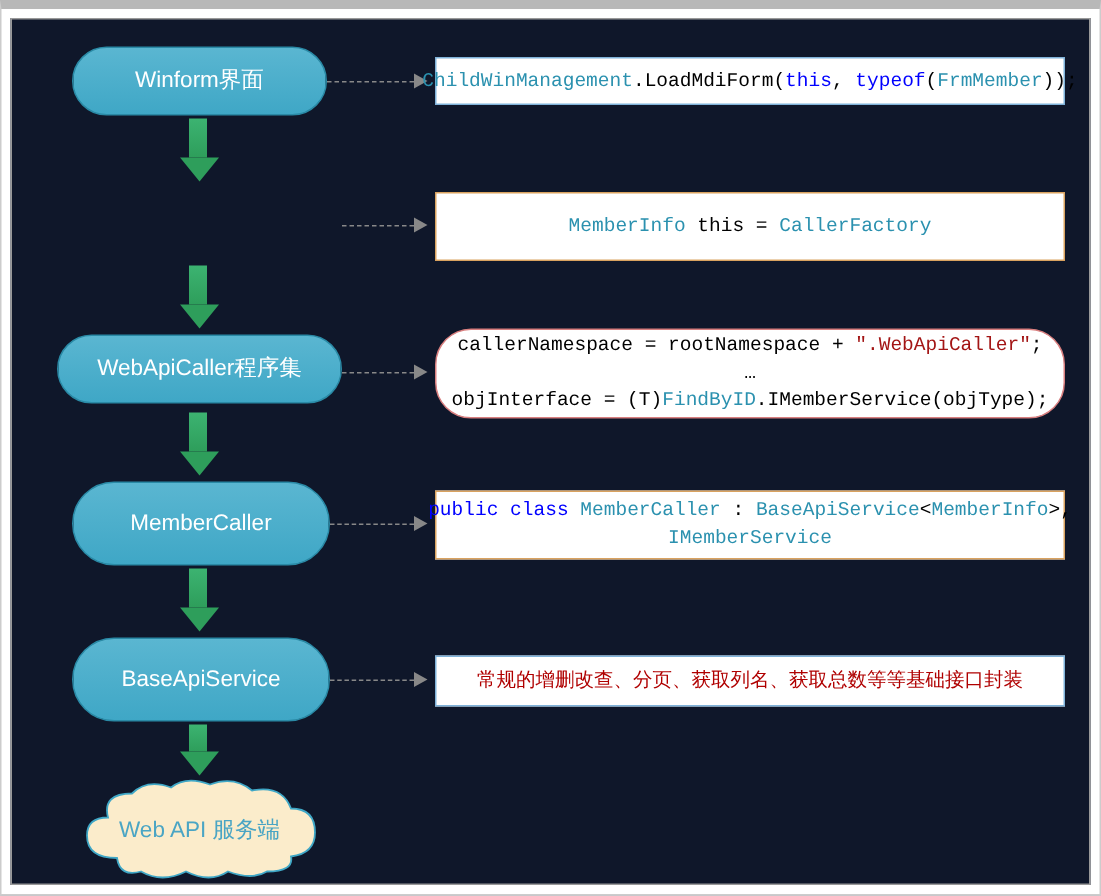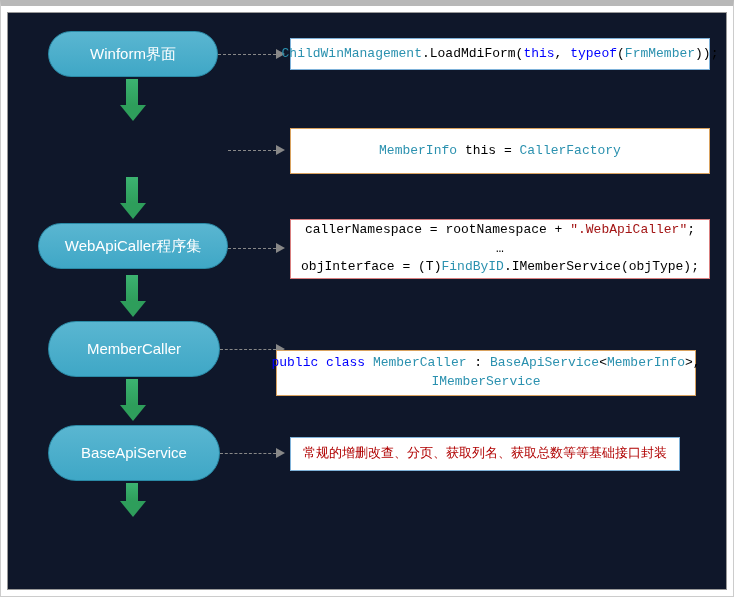--- a/index.html
+++ b/index.html
@@ -139,55 +139,61 @@
     <div class="arrow-down" style="left:112px; top:164px;">
       <div class="shaft"></div>
         <div class="head"></div>
     </div>
 
     <div class="node" style="left:30px; top:210px; width:190px; height:46px;">
       <span>WebApiCaller程序集</span>
     </div>
     <div class="dashline" style="left:220px; top:235px; width:48px;"></div>
     <div class="dasharrow" style="left:268px; top:230px;"></div>
-    <div class="codebox red" style="left:282px; top:206px; width:420px; height:60px;">
+    <div class="codebox red" style="left:282px; top:206px; width:420px; height:60px;border-radius:24px;">
       <span class="ln"><span class="tk-plain">callerNamespace = rootNamespace + </span><span class="tk-str">".WebApiCaller"</span><span class="tk-plain">;</span></span>
       <span class="ln" style="color:#000;">…</span>
       <span class="ln"><span class="tk-plain">objInterface = (T)</span><span class="tk-type">FindByID</span><span class="tk-plain">.IMemberService(objType);</span></span>
     </div>
 
     <div class="arrow-down" style="left:112px; top:262px;">
       <div class="shaft"></div>
         <div class="head"></div>
     </div>
 
     <div class="node" style="left:40px; top:308px; width:172px; height:56px;">
       <span>MemberCaller</span>
     </div>
     <div class="dashline" style="left:212px; top:336px; width:56px;"></div>
     <div class="dasharrow" style="left:268px; top:331px;"></div>
-    <div class="codebox orange" style="left:268px; top:314px; width:420px; height:46px;margin-top:23px;">
+    <div class="codebox orange" style="left:282px; top:314px; width:420px; height:46px;">
       <span class="ln"><span class="tk-kw">public</span><span class="tk-plain"> </span><span class="tk-kw">class</span><span class="tk-plain"> </span><span class="tk-type">MemberCaller</span><span class="tk-plain"> : </span><span class="tk-type">BaseApiService</span><span class="tk-plain">&lt;</span><span class="tk-type">MemberInfo</span><span class="tk-plain">&gt;,</span></span>
       <span class="ln"><span class="tk-type">IMemberService</span></span>
     </div>
 
     <div class="arrow-down" style="left:112px; top:366px;">
       <div class="shaft"></div>
         <div class="head"></div>
     </div>
 
     <div class="node" style="left:40px; top:412px; width:172px; height:56px;">
       <span>BaseApiService</span>
     </div>
     <div class="dashline" style="left:212px; top:440px; width:56px;"></div>
     <div class="dasharrow" style="left:268px; top:435px;"></div>
-    <div class="codebox" style="left:282px; top:424px; width:390px; height:34px;">
+    <div class="codebox" style="left:282px; top:424px; width:420px; height:34px;">
       <span class="ln"><span class="tk-red">常规的增删改查、分页、获取列名、获取总数等等基础接口封装</span></span>
     </div>
 
     <div class="arrow-down" style="left:112px; top:470px;">
       <div class="shaft" style="height:18px;"></div>
         <div class="head"></div>
     </div>
 
+    <div class="cloud" style="left:40px; top:504px;">
+      <svg viewBox="0 0 170 72">
+        <path d="M30 55 Q10 55 10 40 Q10 28 24 28 Q20 12 40 12 Q50 2 66 8 Q76 0 92 6 Q108 0 120 10 Q140 6 146 22 Q162 22 162 38 Q162 52 146 54 Q148 64 130 64 Q120 70 104 64 Q92 72 76 64 Q60 72 46 64 Q32 68 30 55 Z" fill="#fbeccb" stroke="#3fa7c6" stroke-width="1.2"></path>
+      </svg>
+      <div class="label">Web API 服务端</div>
+    </div>
 
   </div>
 </div>
 
 </body></html>

